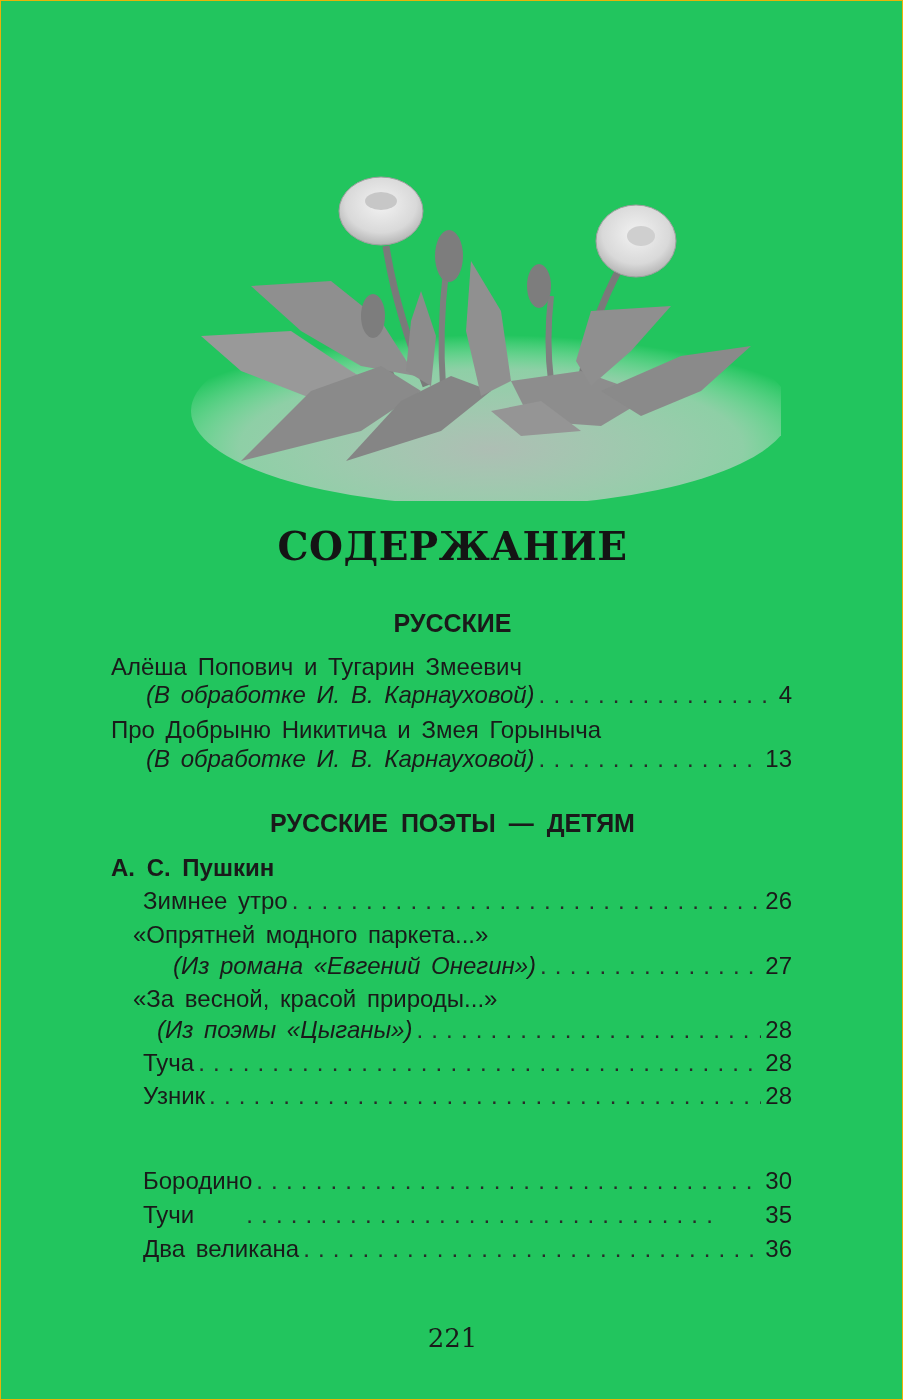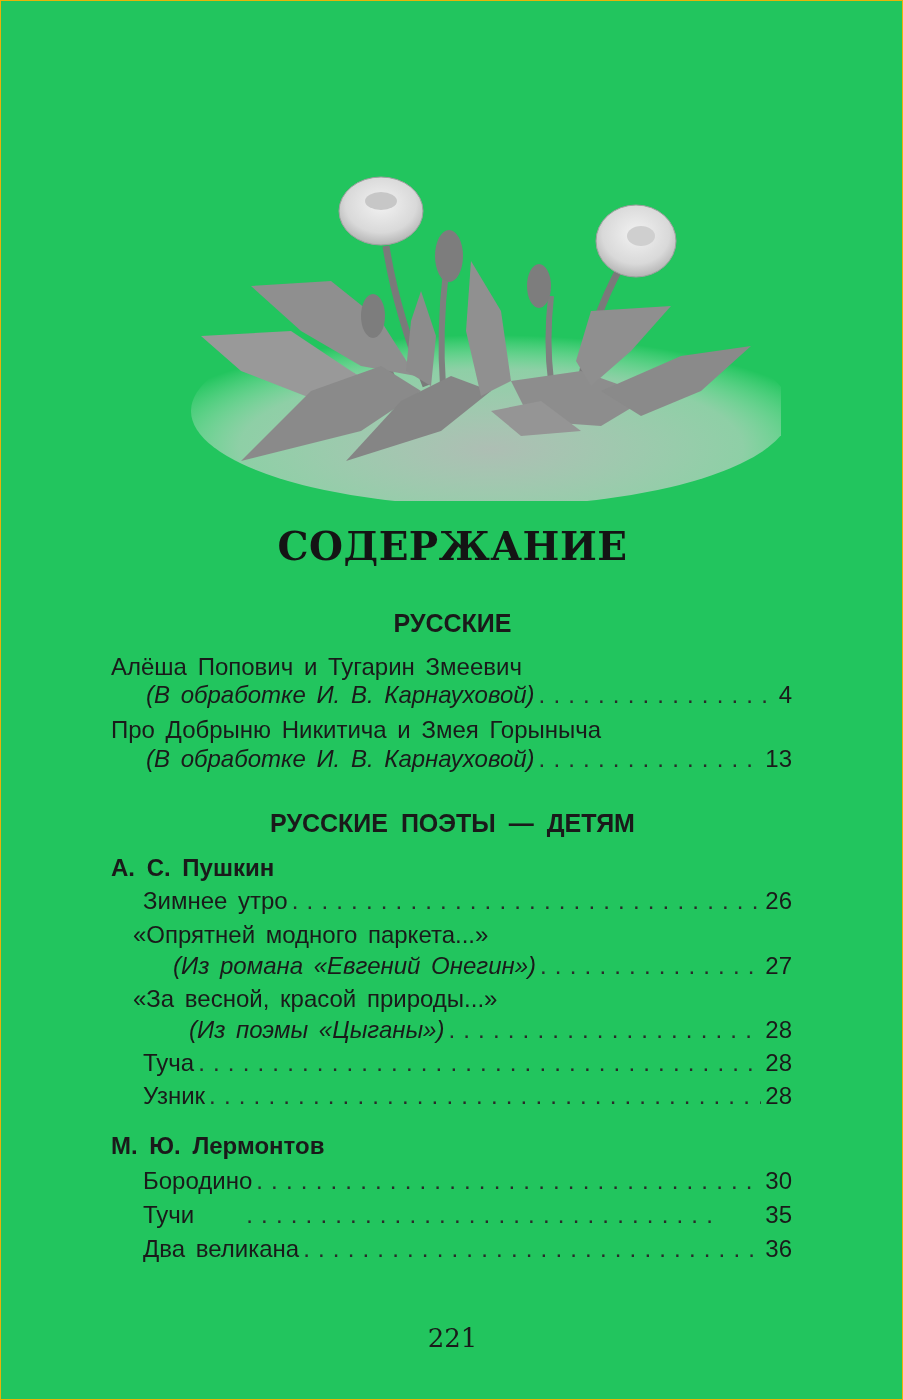--- a/index.html
+++ b/index.html
@@ -94,39 +94,38 @@
   </div>
 
   <div class="plain" style="left:132px; top:920px;">«Опрятней модного паркета...»</div>
   <div class="line" style="left:172px; top:951px;">
     <span class="text italic">(Из романа «Евгений Онегин»)</span>
     <span class="dots"></span>
     <span class="page-num">27</span>
   </div>
 
   <div class="plain" style="left:132px; top:984px;">«За весной, красой природы...»</div>
-  <div class="line" style="left:188px; top:1015px;">
+  <div class="line" style="left:156px; top:1015px;">
     <span class="text italic">(Из поэмы «Цыганы»)</span>
     <span class="dots"></span>
     <span class="page-num">28</span>
   </div>
 
   <div class="line" style="left:142px; top:1048px;">
     <span class="text">Туча</span>
     <span class="dots"></span>
     <span class="page-num">28</span>
   </div>
 
   <div class="line" style="left:142px; top:1081px;">
     <span class="text">Узник</span>
     <span class="dots"></span>
     <span class="page-num">28</span>
   </div>
 
-  <div class="author" style="top:1131px;">М. Ю. Лермонтов</div>
 
   <div class="line" style="left:142px; top:1166px;">
     <span class="text">Бородино</span>
     <span class="dots"></span>
     <span class="page-num">30</span>
   </div>
 
   <div class="line" style="left:142px; top:1200px;gap:48px;">
     <span class="text">Тучи</span>
     <span class="dots"></span>

